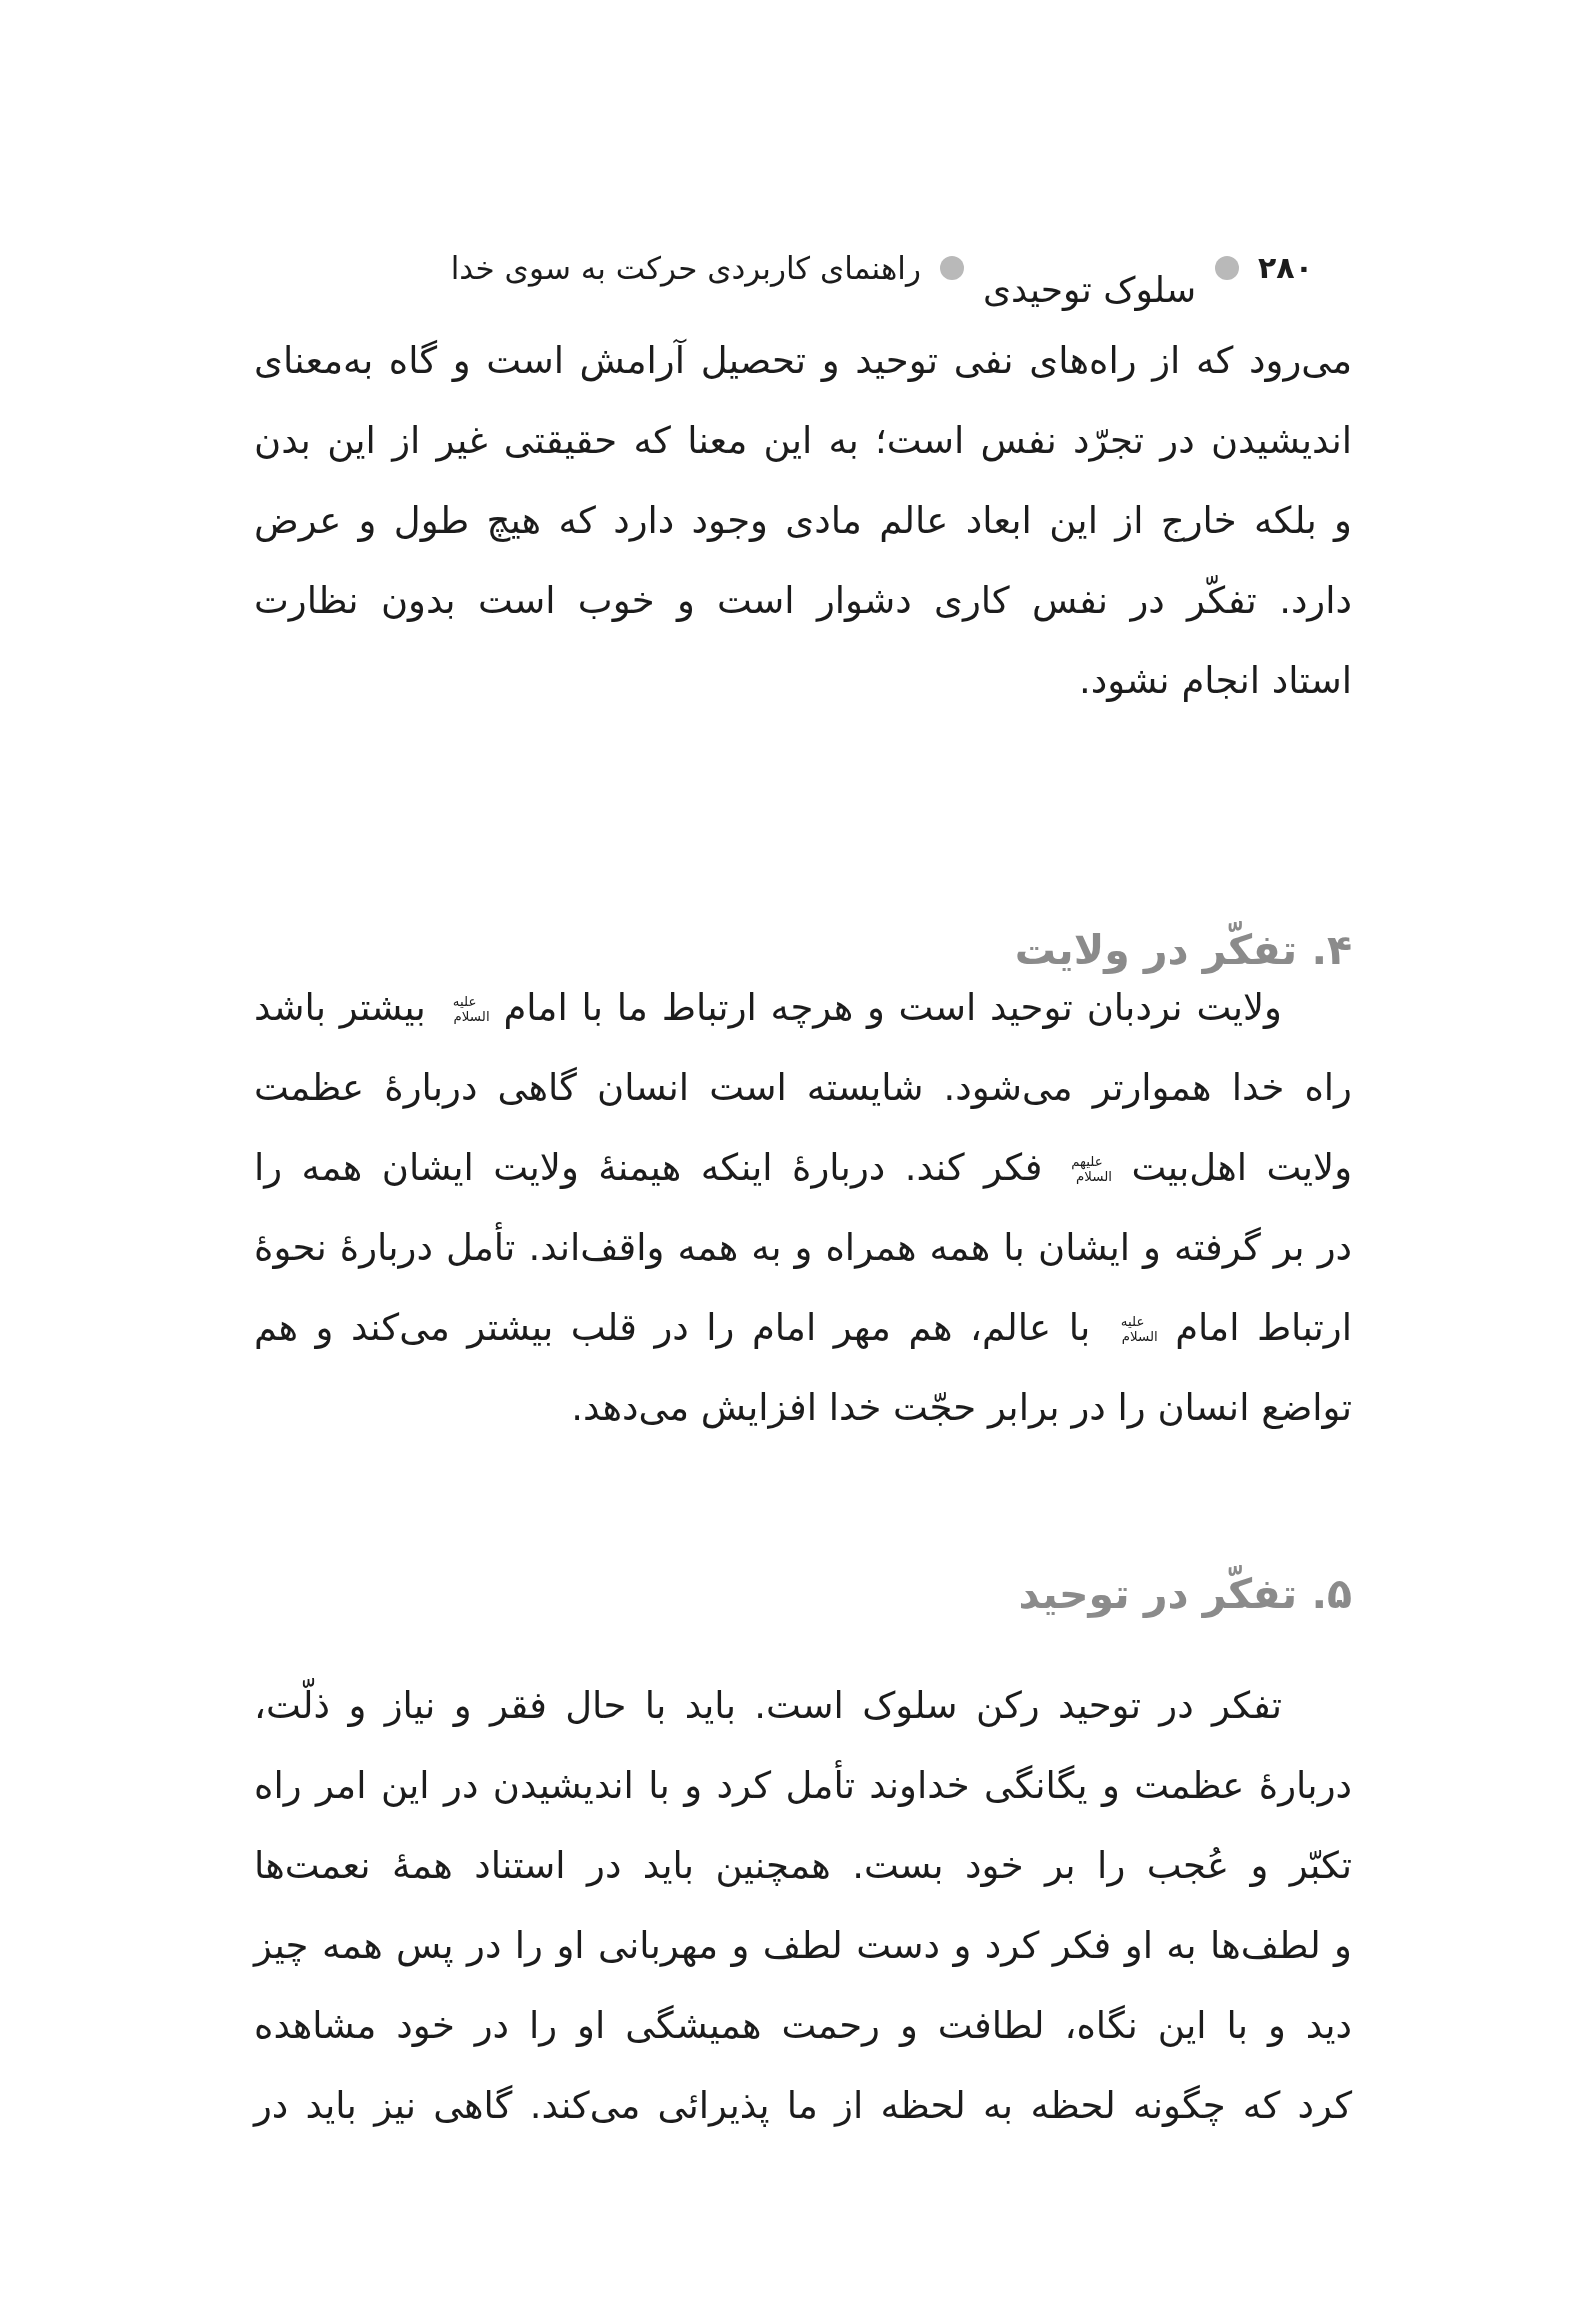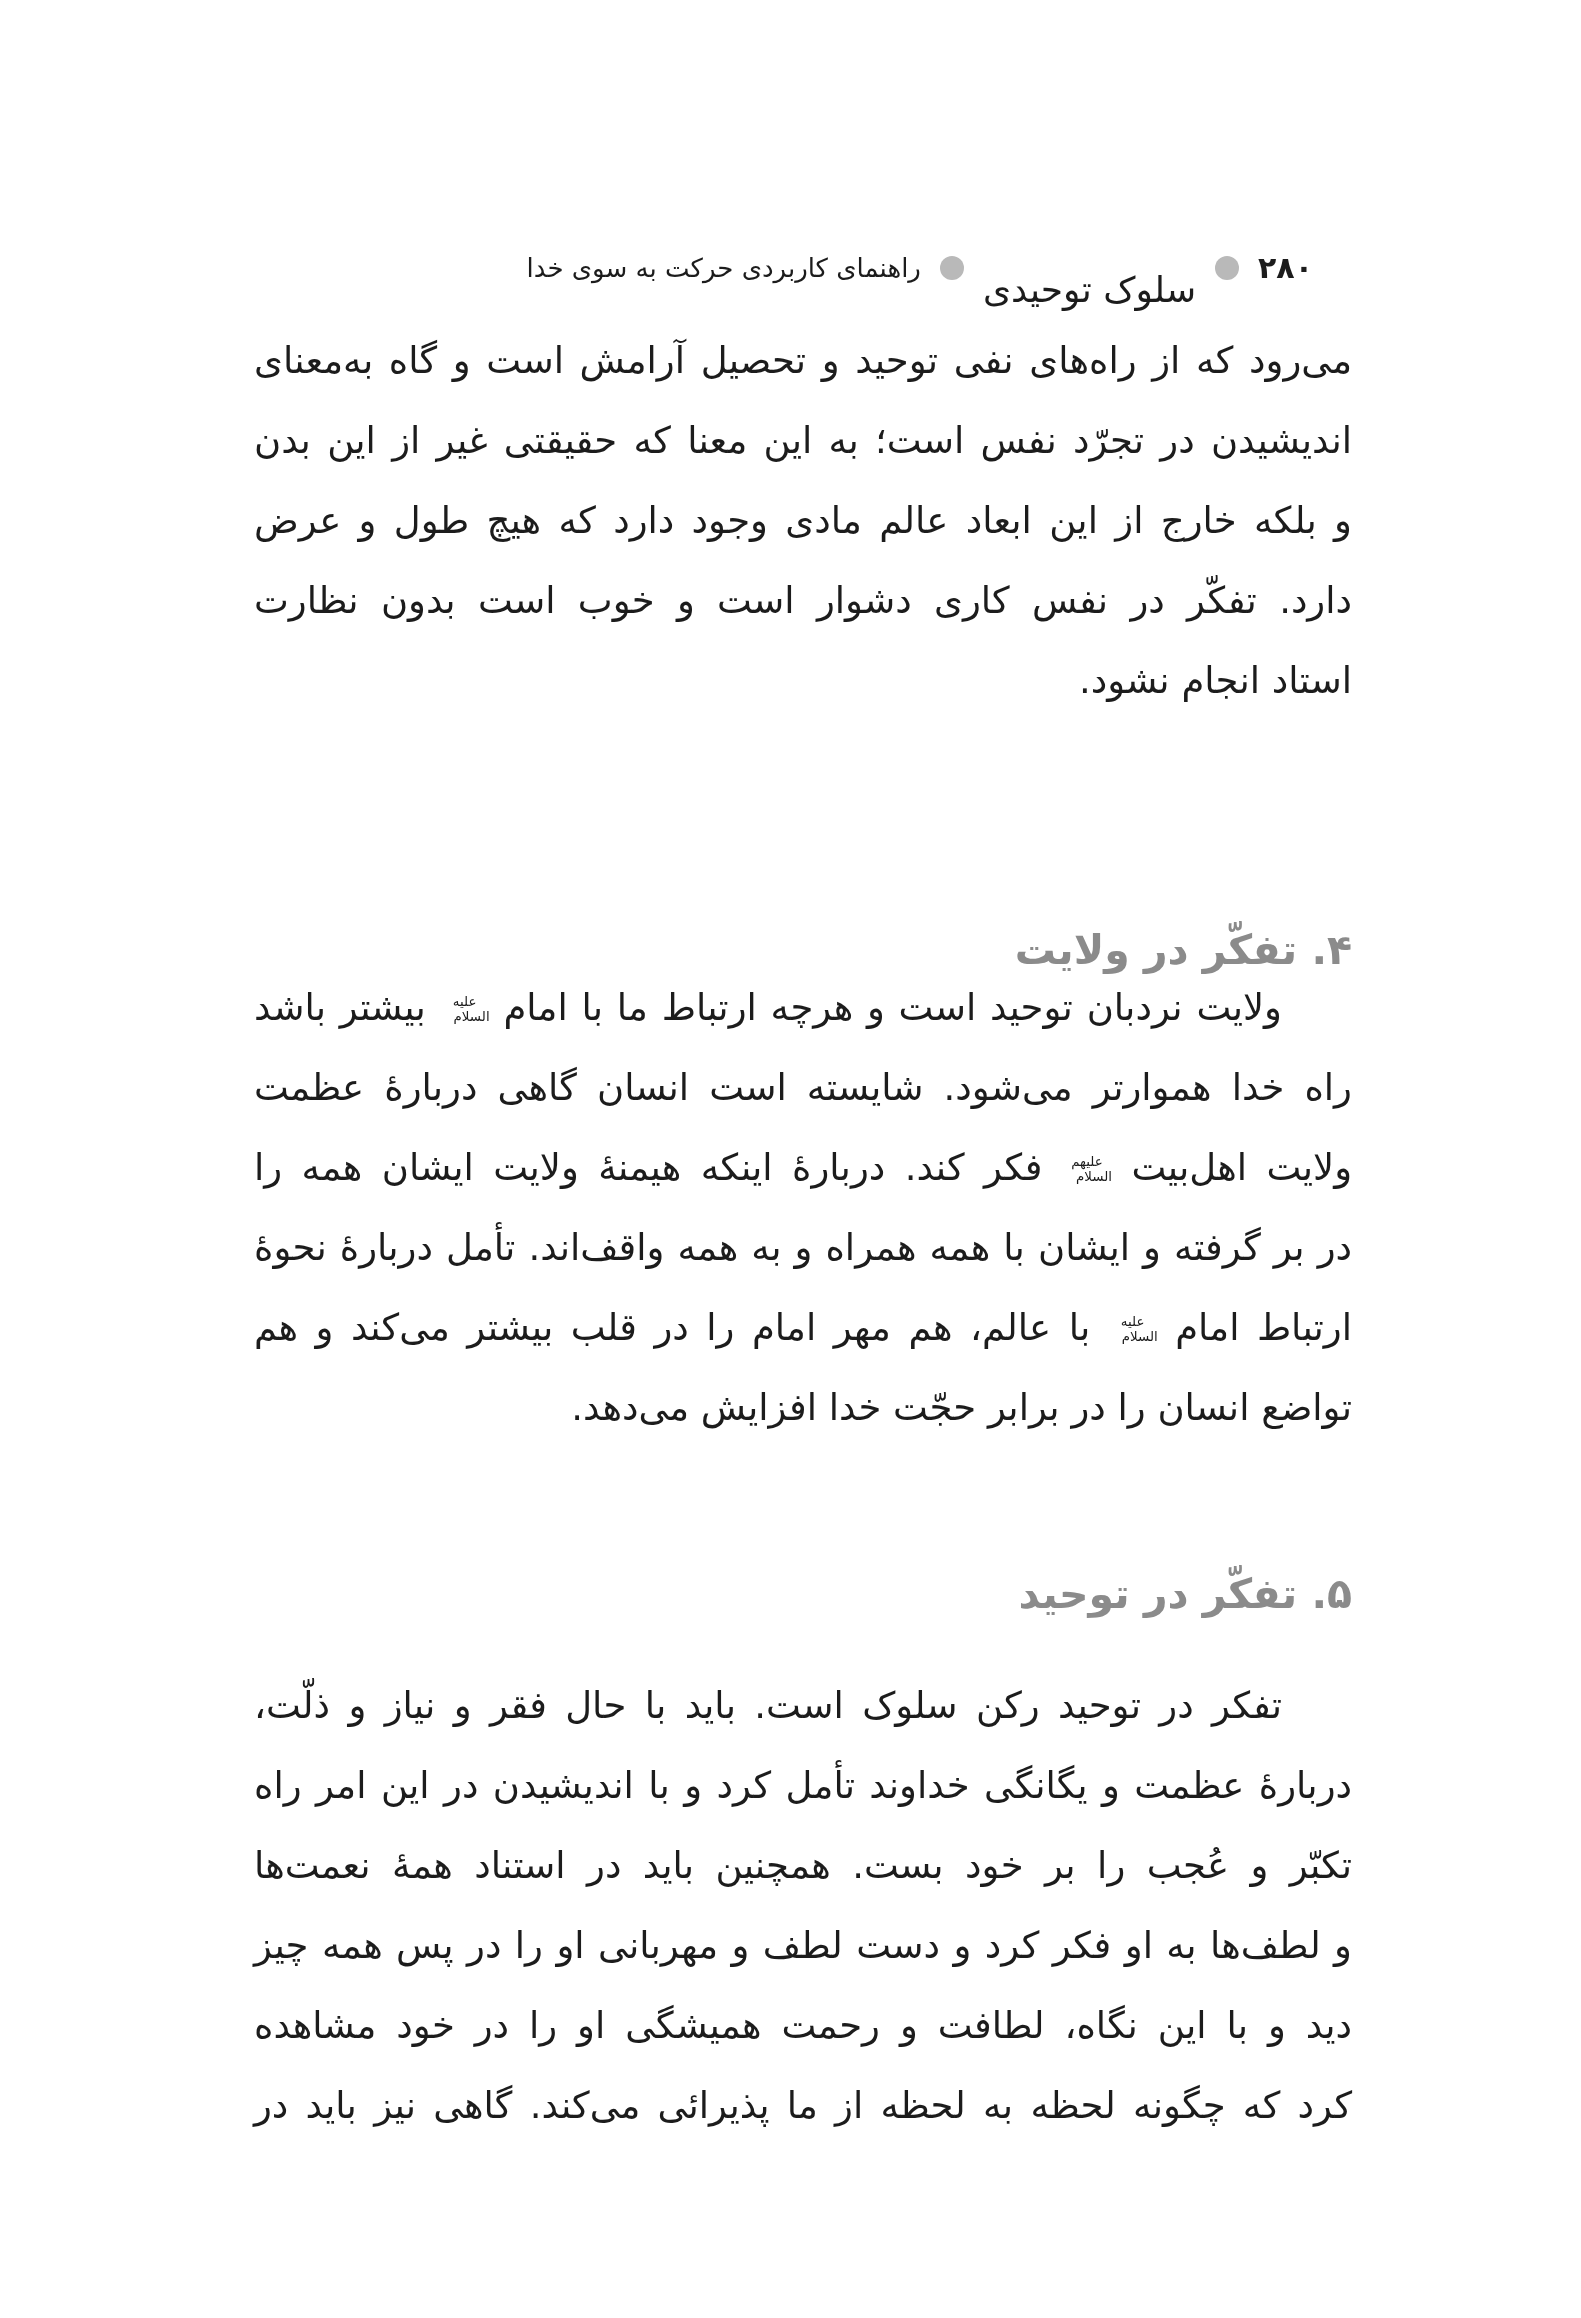--- a/index.html
+++ b/index.html
@@ -18,21 +18,21 @@
     display:flex; align-items:center;
     direction:rtl;
     white-space:nowrap;
   }
   .page-num{font-size:30px;font-weight:bold;letter-spacing:0.9px;}
   .bullet{
     display:inline-block;width:24px;height:24px;border-radius:50%;
     background:#b9b9b9;margin:0 19px;flex:0 0 auto;
   }
   .book-title{font-size:36px;font-weight:normal;margin-top:44px;}
-  .book-subtitle{font-size:26px;font-weight:normal;}
+  .book-subtitle{font-size:31px;font-weight:normal;}
   
   .para{
     position:absolute; right:229px; width:1098px;
     font-size:37px; 
   }
   .line{
     height:80px; line-height:80px;
     text-align:justify; text-align-last:justify;
     overflow:visible; white-space:nowrap;
   }

